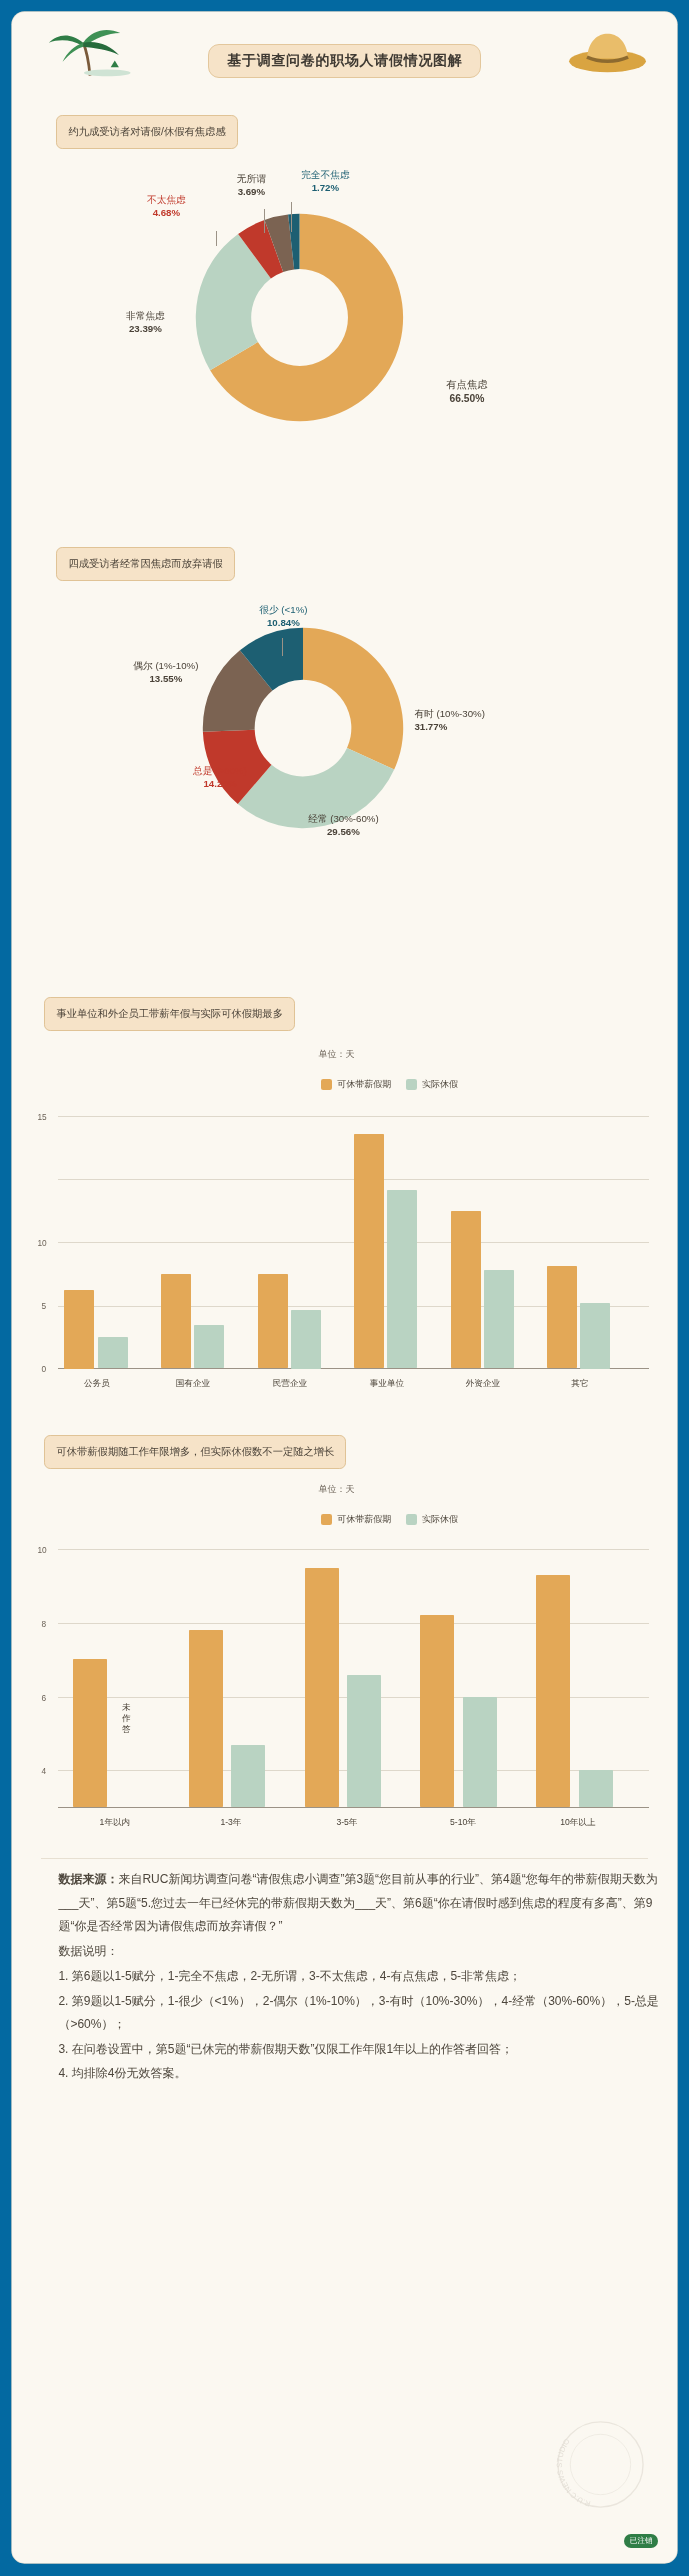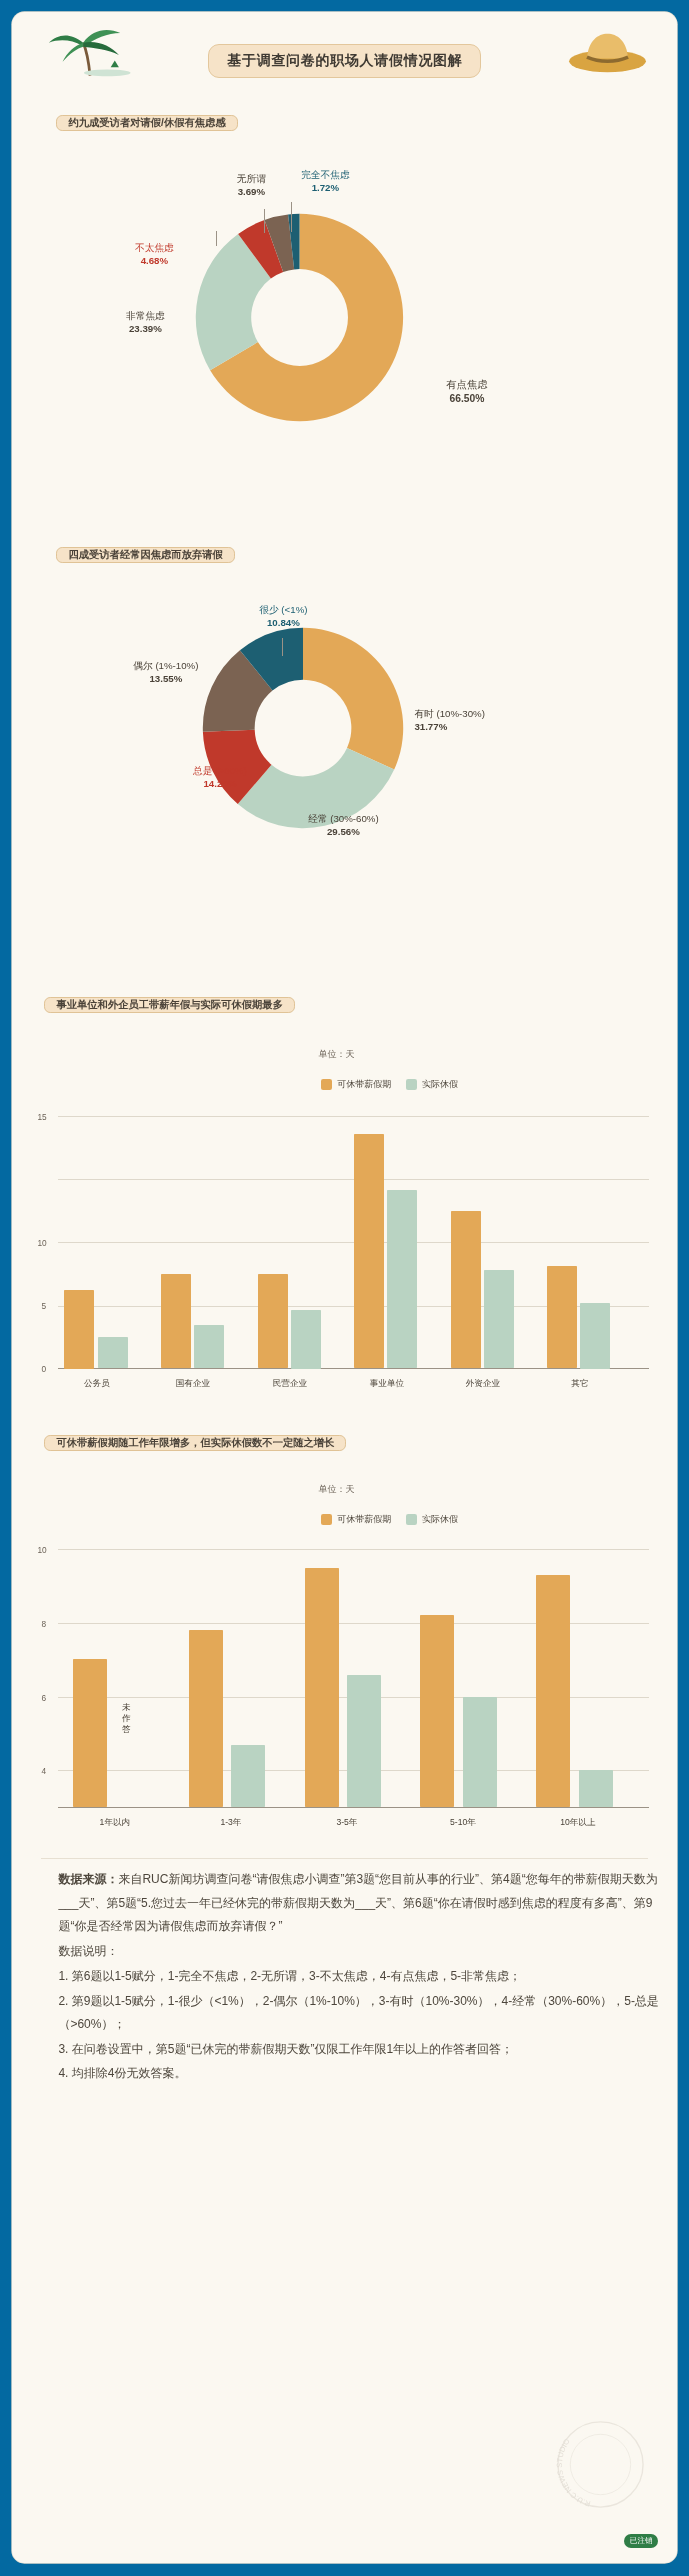--- a/index.html
+++ b/index.html
@@ -3,21 +3,21 @@
 <meta charset="utf-8">
 <style>
   html,body{margin:0;padding:0;background:#e8e4dc;}
   body{font-family:"Liberation Sans","DejaVu Sans",sans-serif;}
   .page{width:690px;height:2576px;position:relative;background:#0369a1;overflow:hidden;}
   .card{position:absolute;left:12.4px;top:12.4px;width:665px;height:2551px;background:#fbf8f1;border-radius:12.4px;box-shadow:0 0 0 0.7px #e3ddd0;overflow:hidden;}
   .title-wrap{position:absolute;left:0;top:32px;width:665px;text-align:center;}
   .main-title{display:inline-block;background:#f6e3c8;border:0.7px solid #e3c79c;border-radius:11px;padding:7px 18px;font-size:14px;color:#3f3a33;font-weight:bold;letter-spacing:0.7px;}
   .palm{position:absolute;left:30px;top:9.7px;width:103px;height:55px;}
   .hat{position:absolute;right:28px;top:15px;width:83px;height:48px;}
-  .sec-label{position:absolute;background:#f6e3c8;border:0.7px solid #e0c396;border-radius:6.2px;padding:0 11px;font-size:10.3px;color:#4a4238;font-weight:bold;white-space:nowrap;}
+  .sec-label{position:absolute;background:#f6e3c8;border:0.7px solid #e0c396;border-radius:6.2px;padding:9px 11px;font-size:10.3px;color:#4a4238;font-weight:normal;white-space:nowrap;}
   .unit{position:absolute;font-size:9px;color:#6b6257;}
   .legend{position:absolute;display:flex;gap:15px;align-items:center;font-size:9px;color:#4a4238;}
   .legend .item{display:flex;align-items:center;gap:4.8px;}
   .swatch{width:11px;height:11px;border-radius:2.1px;display:inline-block;}
   .donut-lbl{position:absolute;font-size:9.7px;line-height:1.35;font-weight:bold;text-align:center;}
   .donut-lbl .nm{font-weight:normal;display:block;}
   .donut-lbl .pc{display:block;}
   .leader{position:absolute;background:#9b9286;}
   .axis-lbl{position:absolute;font-size:8.3px;color:#6b6257;}
   .cat-lbl{position:absolute;font-size:8.6px;color:#4a4238;text-align:center;}
@@ -81,21 +81,21 @@
     <div class="leader" style="left:204px;top:219px;width:0.7px;height:15px;"></div>
 
     <div class="donut-lbl" style="left:201px;top:160px;width:76px;color:#4a4238;">
       <span class="nm" style="color:#4a4238;">无所谓</span>
       <span class="pc" style="color:#4a4238;">3.69%</span>
     </div>
     <div class="donut-lbl" style="left:275px;top:156px;width:76px;">
       <span class="nm" style="color:#1d5f72;">完全不焦虑</span>
       <span class="pc" style="color:#1d5f72;">1.72%</span>
     </div>
-    <div class="donut-lbl" style="left:104px;top:181px;width:76px;margin-top:48px;">
+    <div class="donut-lbl" style="left:116px;top:181px;width:76px;">
       <span class="nm" style="color:#c0392b;">不太焦虑</span>
       <span class="pc" style="color:#c0392b;">4.68%</span>
     </div>
     <div class="donut-lbl" style="left:88px;top:297px;width:90px;color:#4a4238;">
       <span class="nm">非常焦虑</span>
       <span class="pc">23.39%</span>
     </div>
     <div class="donut-lbl" style="left:406px;top:366px;width:97px;color:#4a4238;font-size:10.3px;">
       <span class="nm">有点焦虑</span>
       <span class="pc">66.50%</span>

